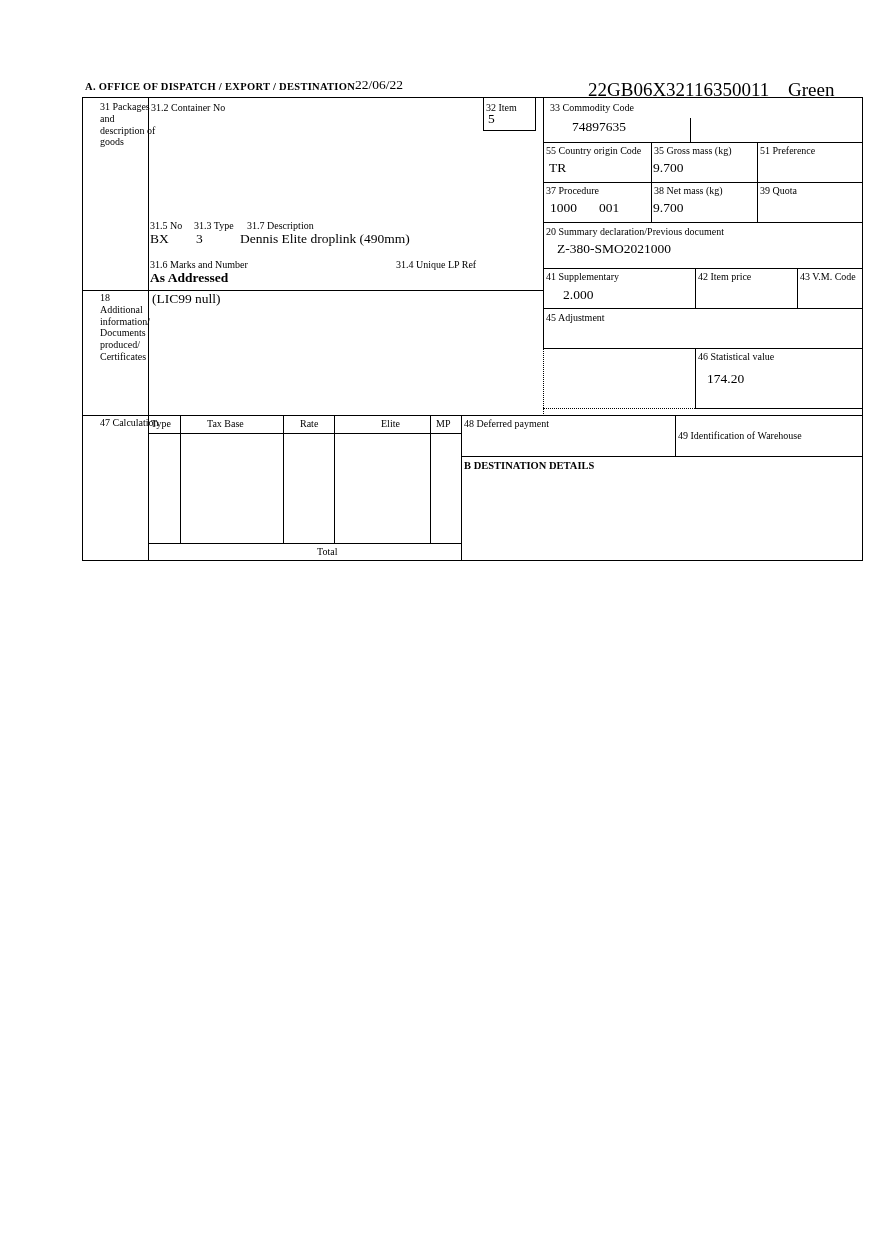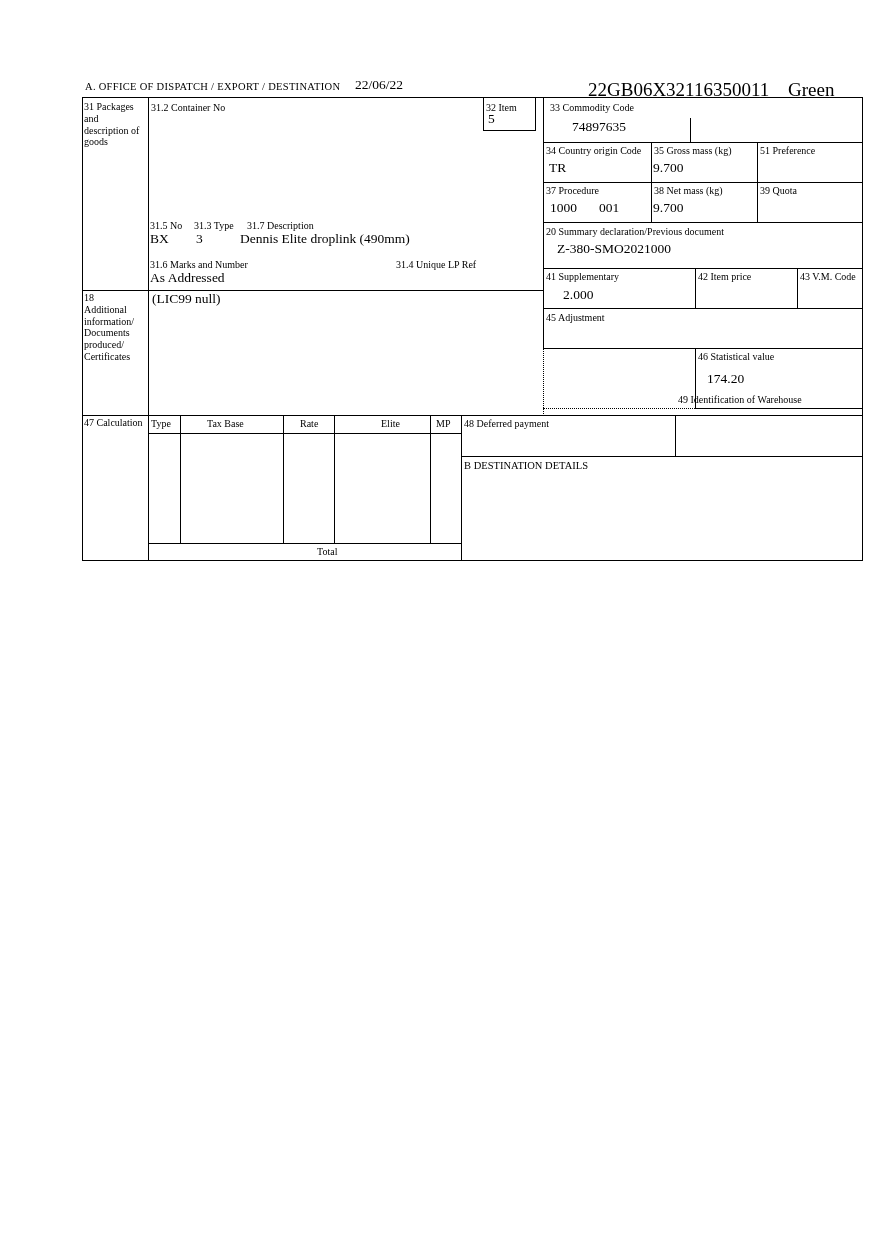--- a/index.html
+++ b/index.html
@@ -2,23 +2,23 @@
 <html><head>
 <meta charset="utf-8">
 <style>
   * { margin:0; padding:0; box-sizing:border-box; }
   html,body { background:#ffffff; }
   .page {
     position:relative; width:882px; height:1250px; background:#ffffff;
     font-family:"Liberation Serif", serif; color:#000; overflow:hidden;
   }
   .lbl { position:absolute; font-size:10px; line-height:1.18; white-space:nowrap; }
-  .lbl.wrap { white-space:normal; }
+  .lbl.wrap { white-space:normal;margin-left:16px; }
   .val { position:absolute; font-size:13.5px; line-height:1.1; white-space:nowrap; }
-  .bold { font-weight:normal; }
+  .bold { font-weight:bold; }
   .line { position:absolute; background:#000; }
   .dotted-h { position:absolute; height:0; border-top:1px dotted #000; }
   .dotted-v { position:absolute; width:0; border-left:1px dotted #000; }
 </style>
 </head>
 <body>
 
 <div class="page">
 
   <div id="lines">
@@ -83,21 +83,21 @@
 
   <div class="lbl" style="left:150px;top:259px">31.6 Marks and Number</div>
   <div class="lbl" style="left:396px;top:259px">31.4 Unique LP Ref</div>
   <div class="val bold" style="left:150px;top:271px;font-size:13.5px">As Addressed</div>
 
   <div class="val" style="left:152px;top:292px">(LIC99 null)</div>
 
   <div class="lbl" style="left:550px;top:102px">33 Commodity Code</div>
   <div class="val" style="left:572px;top:120px">74897635</div>
 
-  <div class="lbl" style="left:546px;top:145px">34 Country origin Code</div>
+  <div class="lbl" style="left:546px;top:145px">55 Country origin Code</div>
   <div class="val" style="left:549px;top:161px">TR</div>
   <div class="lbl" style="left:654px;top:145px">35 Gross mass (kg)</div>
   <div class="val" style="left:653px;top:161px">9.700</div>
   <div class="lbl" style="left:760px;top:145px">51 Preference</div>
 
   <div class="lbl" style="left:546px;top:185px">37 Procedure</div>
   <div class="val" style="left:550px;top:201px">1000</div>
   <div class="val" style="left:599px;top:201px">001</div>
   <div class="lbl" style="left:654px;top:185px">38 Net mass (kg)</div>
   <div class="val" style="left:653px;top:201px">9.700</div>
@@ -117,16 +117,16 @@
   <div class="val" style="left:707px;top:372px">174.20</div>
 
   <div class="lbl" style="left:151px;top:418px">Type</div>
   <div class="lbl" style="left:207px;top:418px">Tax Base</div>
   <div class="lbl" style="left:300px;top:418px">Rate</div>
   <div class="lbl" style="left:381px;top:418px">Elite</div>
   <div class="lbl" style="left:436px;top:418px">MP</div>
   <div class="lbl" style="left:317px;top:546px">Total</div>
 
   <div class="lbl" style="left:464px;top:418px">48 Deferred payment</div>
-  <div class="lbl" style="left:678px;top:394px">49 Identification of Warehouse</div>
+  <div class="lbl" style="left:678px;top:430px">49 Identification of Warehouse</div>
   <div class="lbl bold" style="left:464px;top:460px;font-size:10.5px">B DESTINATION DETAILS</div>
 
 </div>
 
 </body></html>

